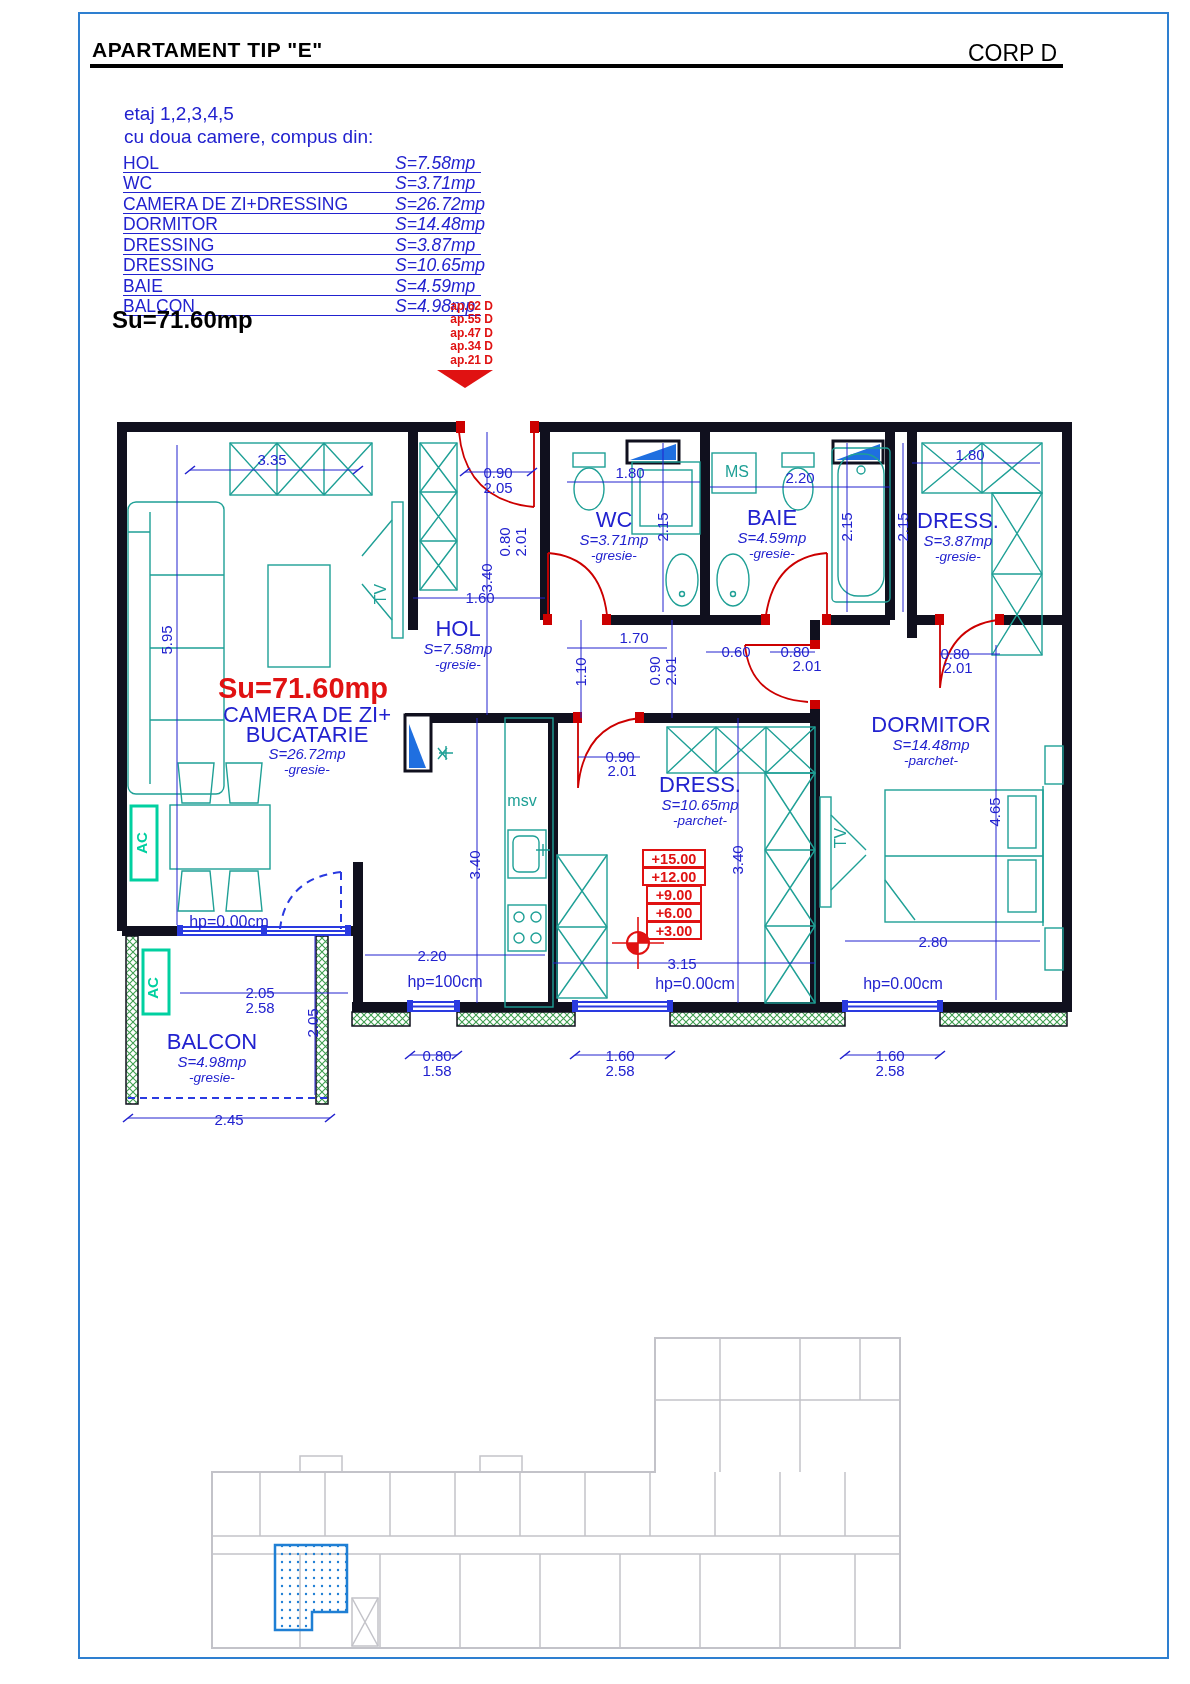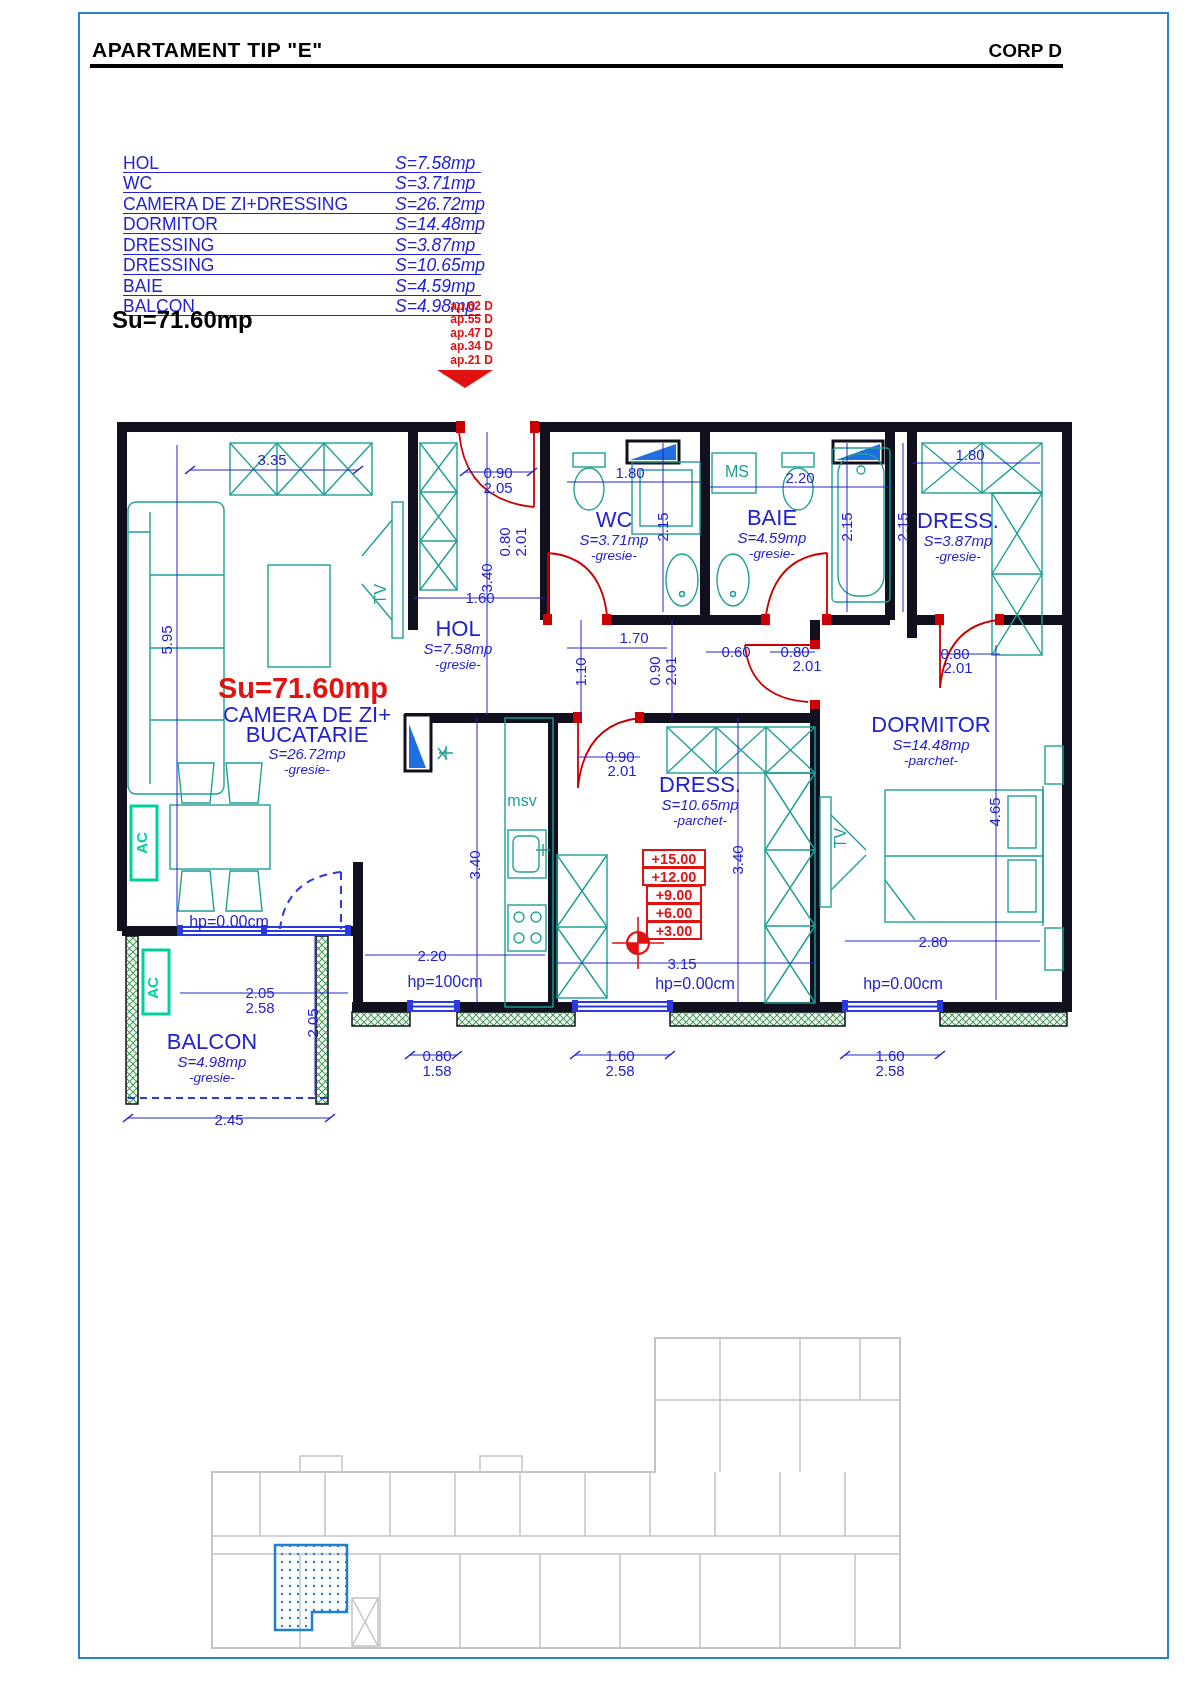--- a/index.html
+++ b/index.html
@@ -6,21 +6,21 @@
     --blue:#2222cf; --red:#e01212; --doorred:#cc0000; --teal:#1fa096;
     --ac:#00d0a0; --wall:#10101e; --winblue:#2a3ae0; --border:#2e7fd0;
     --grey:#c3c3c9; --hl:#1f7fd4; --hatch:#3f9e4f;
   }
   html,body{margin:0;padding:0;background:#fff;}
   .page{position:relative;width:1190px;height:1684px;background:#fff;overflow:hidden;
         font-family:"Liberation Sans",sans-serif;}
   .frame{position:absolute;left:78px;top:12px;width:1087px;height:1643px;
          border:2px solid var(--border);}
   .title{position:absolute;left:92px;top:38px;font-size:21px;font-weight:bold;color:#000;letter-spacing:.5px;}
-  .corp{position:absolute;left:968px;top:40px;width:94px;text-align:right;font-size:19px;font-weight:bold;color:#000;}
+  .corp{position:absolute;left:968px;top:40px;width:94px;font-size:23px;font-weight:normal;color:#000;}
   .rule{position:absolute;left:90px;top:64px;width:973px;height:4px;background:#000;}
   .info{position:absolute;left:124px;top:102px;color:var(--blue);font-size:19px;line-height:23px;}
   .rtable{position:absolute;left:123px;top:152px;width:358px;color:var(--blue);}
   .rrow{display:grid;grid-template-columns:272px 1fr;height:19.5px;align-items:end;
         border-bottom:1.5px solid var(--blue);font-size:17.5px;line-height:18px;}
   .rrow .nm{white-space:nowrap;}
   .rrow .ar{font-style:italic;white-space:nowrap;}
   .sutotal{position:absolute;left:112px;top:306px;font-size:24px;font-weight:bold;color:#000;}
   .aplist{position:absolute;left:437px;top:300px;width:56px;text-align:right;color:var(--red);
           font-size:12px;font-weight:bold;line-height:13.4px;}
@@ -41,20 +41,24 @@
 </head>
 <body>
 
 <div class="page">
   <div class="frame"></div>
 
   <div class="title">APARTAMENT TIP "E"</div>
   <div class="corp">CORP D</div>
   <div class="rule"></div>
 
+  <div class="info">
+    <div>etaj 1,2,3,4,5</div>
+    <div>cu doua camere, compus din:</div>
+  </div>
 
   <div class="rtable" id="room-table">
       <div class="rrow">
         <span class="nm">HOL</span>
         <span class="ar">S=7.58mp</span>
       </div>
       <div class="rrow">
         <span class="nm">WC</span>
         <span class="ar">S=3.71mp</span>
       </div>

